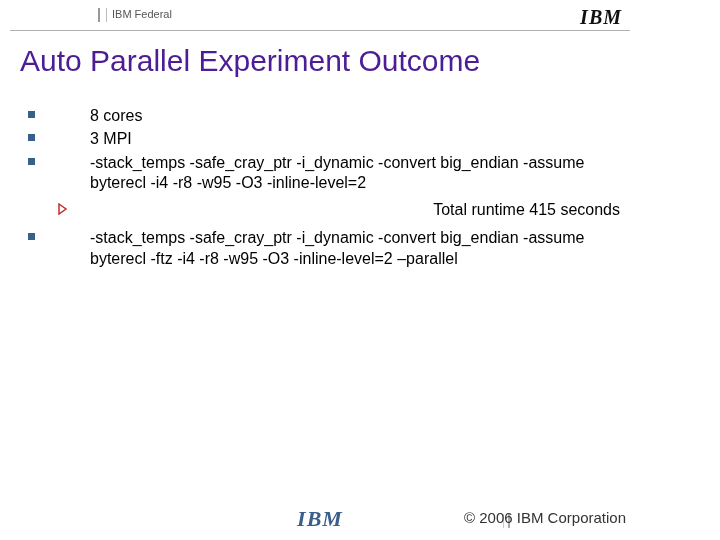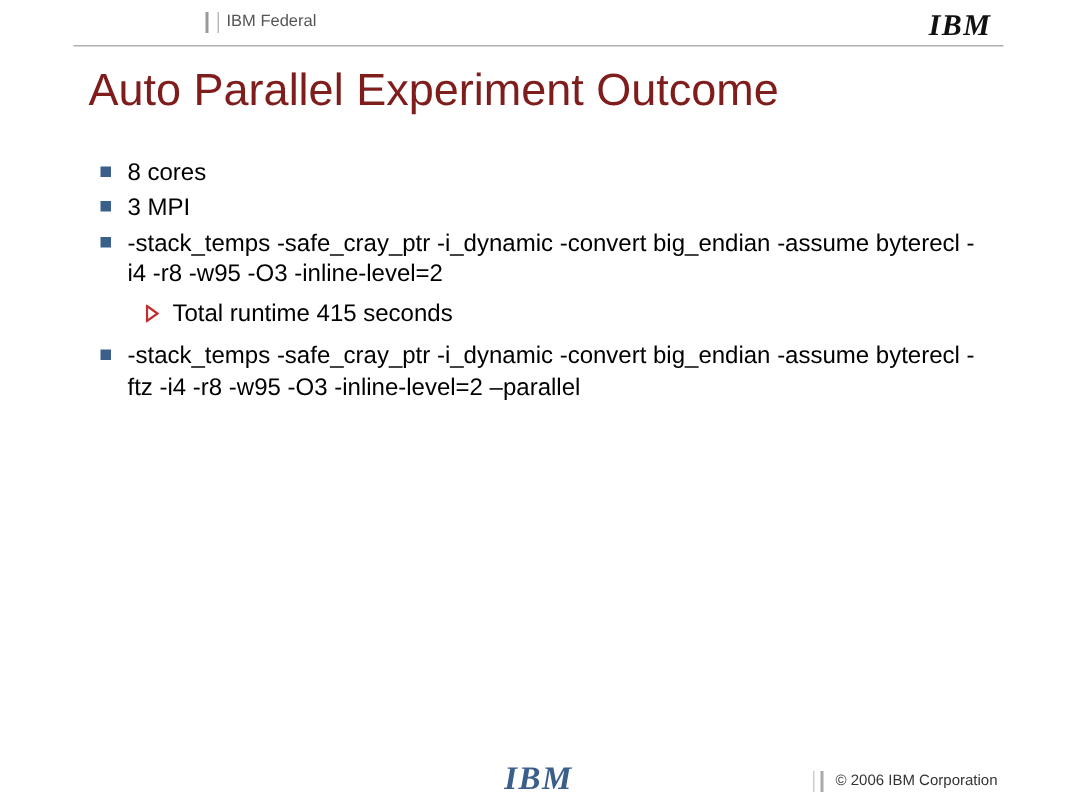--- a/index.html
+++ b/index.html
@@ -1,41 +1,41 @@
 <!DOCTYPE html>
 <html><head>
 <meta charset="utf-8">
 <style>
   * { margin: 0; padding: 0; box-sizing: border-box; }
   html, body { width: 720px; height: 540px; font-family: Arial, Helvetica, sans-serif; background: #fff; overflow: hidden; }
-  .slide { width: 640px; height: 540px; position: relative; background: #fff; margin-left: 39px; }
+  .slide { width: 640px; height: 540px; position: relative; background: #fff; }
 
   .topbar { position: absolute; top: 6px; left: 0; right: 0; height: 28px; }
   .top-rule-1 { position: absolute; left: 98px; top: 2px; width: 2px; height: 14px; background: #999; }
   .top-rule-2 { position: absolute; left: 106px; top: 2px; width: 1px; height: 14px; background: #bbb; }
   .top-label { position: absolute; left: 112px; top: 2px; font-size: 11px; color: #555; }
   .ibm-logo-top { position: absolute; right: 18px; top: 0px; font-family: Georgia, 'Times New Roman', serif; font-weight: bold; font-style: italic; font-size: 20px; letter-spacing: 1px; color: #111; }
   .hrule { position: absolute; left: 10px; right: 10px; top: 30px; height: 1px; background: #b0b0b0; }
 
-  .title { position: absolute; left: 20px; top: 44px; font-size: 30px; color: #7f1d1d; font-weight: normal; }
+  .title { position: absolute; left: 20px; top: 44px; font-size: 30px; color: #4c1d95; font-weight: normal; }
 
   .body { position: absolute; left: 28px; top: 106px; right: 20px; font-size: 16px; color: #000; line-height: 1.28; }
-  .b-item { display: flex; margin-bottom: 3px; }
+  .b-item { display: flex; margin-bottom: 3px; gap: 44px; }
   .bullet-sq { width: 10px; flex-shrink: 0; margin-right: 8px; margin-top: 5px; }
   .bullet-sq::before { content: ''; display: block; width: 7px; height: 7px; background: #3a5f8a; }
   .b-text { flex: 1; }
 
-  .sub-item { display: flex; margin: 6px 0 8px 30px; }
+  .sub-item { display: flex; margin: 6px 0 8px 30px; text-align: right; }
   .arrow { flex-shrink: 0; margin-right: 8px; margin-top: 3px; }
   .arrow svg { display: block; }
   .sub-text { flex: 1; }
 
   .footer { position: absolute; left: 0; right: 0; bottom: 6px; height: 28px; }
   .ibm-logo-mid { position: absolute; left: 50%; transform: translateX(-50%); bottom: 2px; font-family: Georgia, 'Times New Roman', serif; font-weight: bold; font-style: italic; font-size: 22px; color: #3a5f8a; letter-spacing: 1px; }
-  .copyright { position: absolute; right: 14px; bottom: 8px; font-size: 10px; color: #333; }
+  .copyright { position: absolute; right: 14px; bottom: 8px; font-size: 15px; color: #333; }
   .foot-rule-1 { position: absolute; right: 130px; bottom: 6px; width: 2px; height: 14px; background: #aaa; }
   .foot-rule-2 { position: absolute; right: 136px; bottom: 6px; width: 1px; height: 14px; background: #ccc; }
 </style>
 </head>
 <body>
 
 <div class="slide">
 
   <div class="topbar">
     <div class="top-rule-1"></div>

